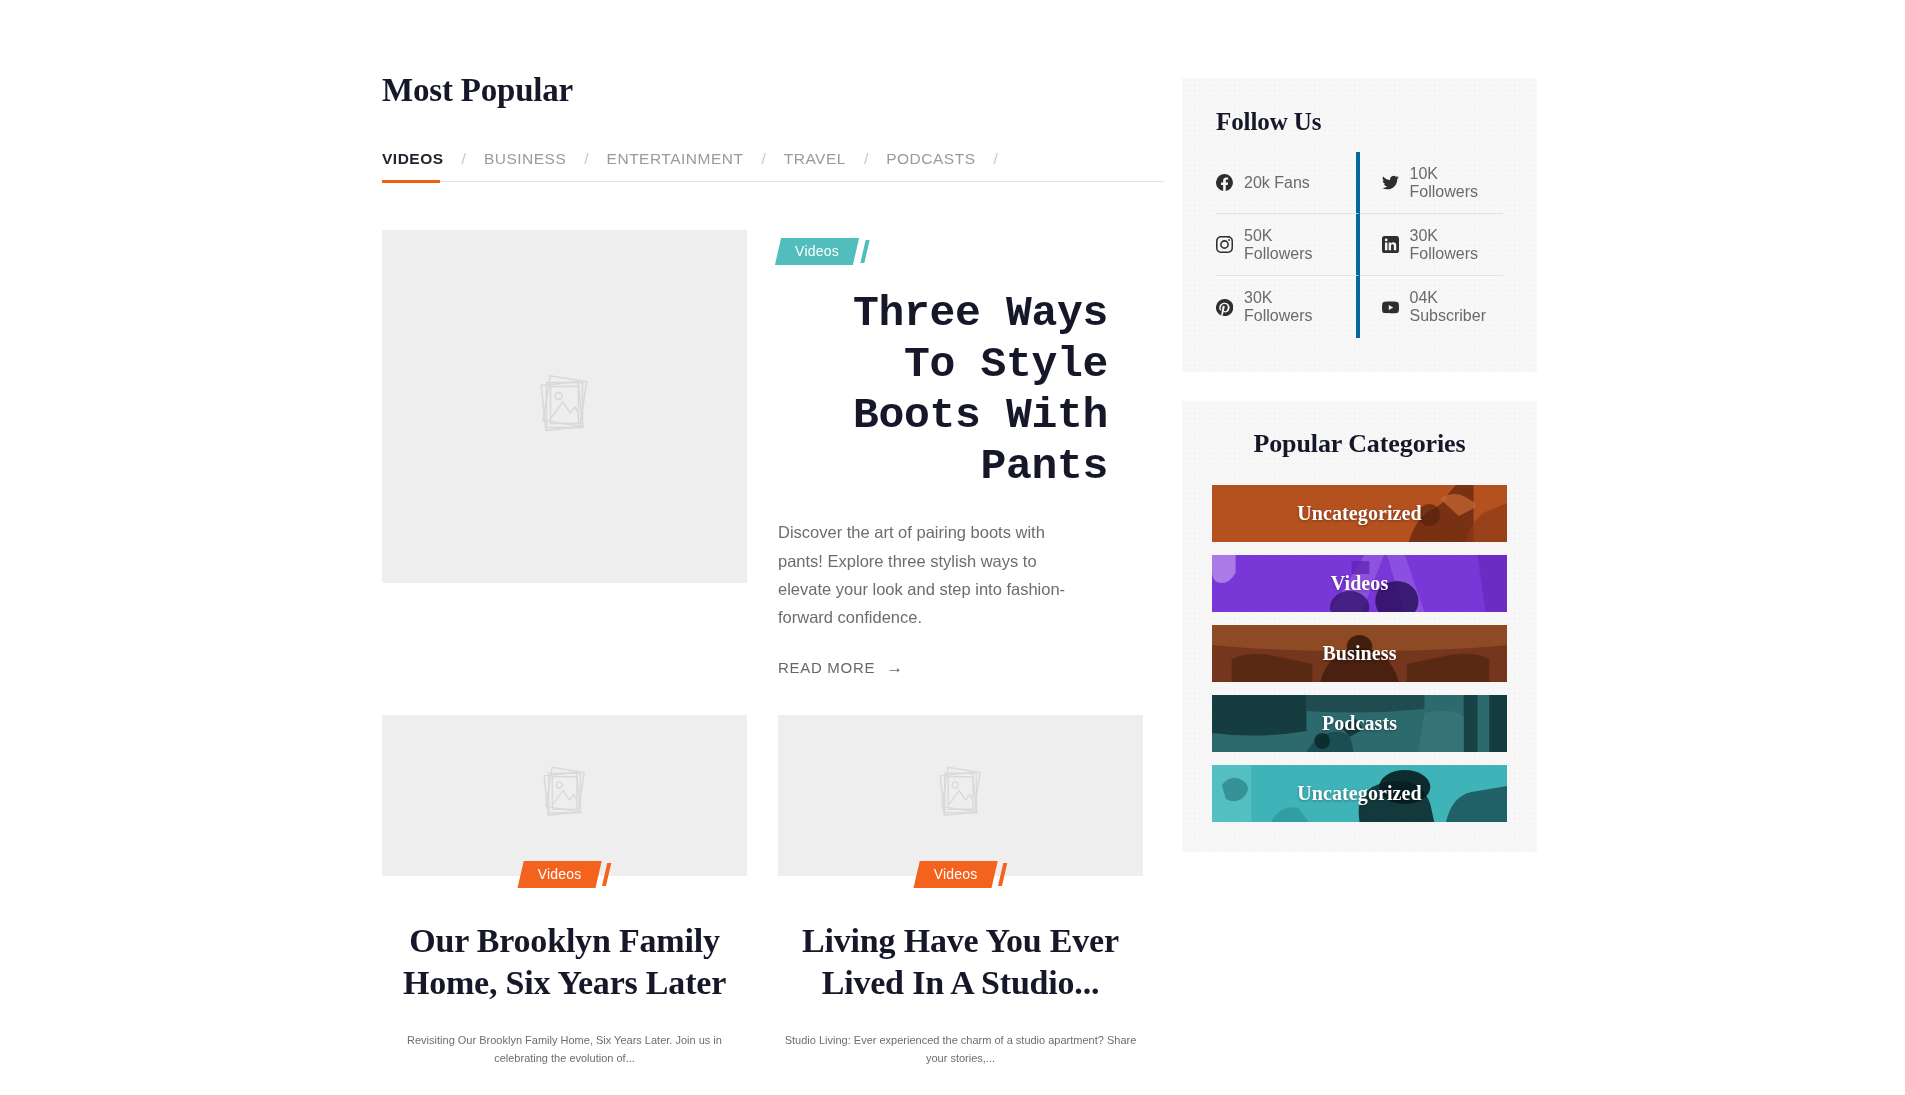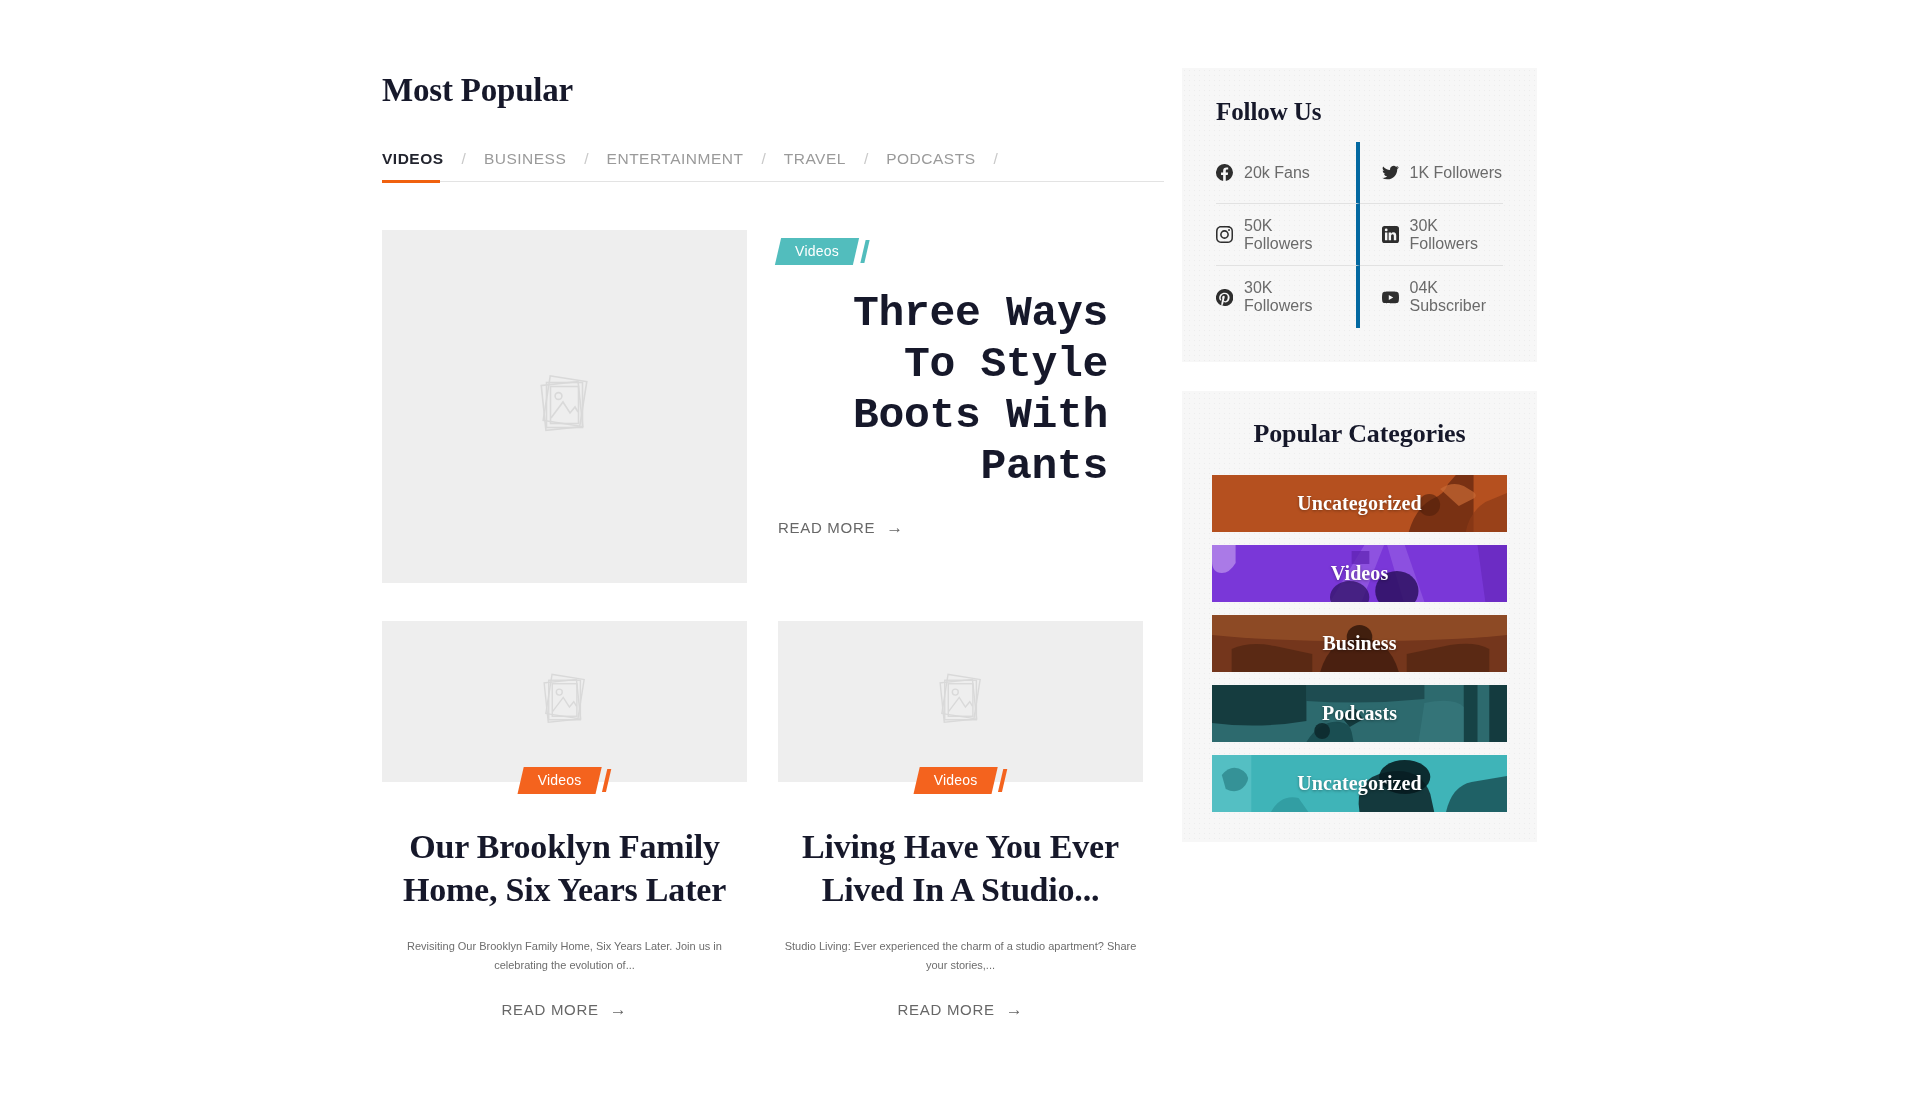--- a/index.html
+++ b/index.html
@@ -175,21 +175,21 @@
     padding: 0 6px;
   }
   .card-readmore {
     margin-top: 26px;
     text-align: center;
   }
 
   
   .sidebar {
     position: absolute;
-    left: 1182px; top: 68px;
+    left: 1182px; top: 78px;
     width: 355px;
   }
   .panel {
     background: #f7f7f7;
     position: relative;
   }
   .panel::after {
     content: "";
     position: absolute; inset: 0;
     pointer-events: none;
@@ -318,20 +318,21 @@
       </div>
 
       <div class="featured-body">
         <span class="badge-wrap">
           <span class="badge badge-teal"><span>Videos</span></span>
           <span class="badge-slash slash-teal"></span>
         </span>
 
         <h2 class="featured-title">Three Ways To Style Boots With Pants</h2>
 
+        <p class="featured-excerpt">Discover the art of pairing boots with pants! Explore three stylish ways to elevate your look and step into fashion-forward confidence.</p>
 
         <span class="read-more">
           <span>READ MORE</span>
           <span class="arrow">→</span>
         </span>
       </div>
     </div>
 
     <div class="cards">
 
@@ -412,21 +413,21 @@
             </span>
             <span>20k Fans</span>
           </div>
 
           <div class="social-cell col-r row-b">
             <span class="sicon">
               <svg viewBox="0 0 24 24">
                   <path d="M23.6 4.6c-.9.4-1.8.7-2.8.8a4.8 4.8 0 002.1-2.6c-1 .6-2 1-3.1 1.2a4.9 4.9 0 00-8.3 4.5A13.9 13.9 0 011.7 3.4a4.9 4.9 0 001.5 6.5c-.8 0-1.6-.2-2.2-.6 0 2.4 1.7 4.4 3.9 4.8-.7.2-1.4.2-2.1.1a4.9 4.9 0 004.6 3.4A9.9 9.9 0 010 19.5a13.9 13.9 0 007.5 2.2c9 0 14-7.5 14-14v-.6c1-.7 1.8-1.6 2.4-2.5z"></path>
                 </svg>
             </span>
-            <span>1K Followers</span>
+            <span>10K Followers</span>
           </div>
 
           <div class="social-cell col-l row-b">
             <span class="sicon">
               <svg viewBox="0 0 24 24">
                   <path d="M12 2.2c3.2 0 3.6 0 4.9.1 1.2 0 1.8.3 2.2.4.6.2 1 .5 1.4.9.4.4.7.8.9 1.4.2.4.4 1 .4 2.2.1 1.3.1 1.7.1 4.9s0 3.6-.1 4.9c0 1.2-.3 1.8-.4 2.2-.2.6-.5 1-.9 1.4-.4.4-.8.7-1.4.9-.4.2-1 .4-2.2.4-1.3.1-1.7.1-4.9.1s-3.6 0-4.9-.1c-1.2 0-1.8-.3-2.2-.4-.6-.2-1-.5-1.4-.9-.4-.4-.7-.8-.9-1.4-.2-.4-.4-1-.4-2.2C2.2 15.6 2.2 15.2 2.2 12s0-3.6.1-4.9c0-1.2.3-1.8.4-2.2.2-.6.5-1 .9-1.4.4-.4.8-.7 1.4-.9.4-.2 1-.4 2.2-.4C8.4 2.2 8.8 2.2 12 2.2M12 0C8.7 0 8.3 0 7.1.1 5.8.1 5 .3 4.2.6c-.8.3-1.5.7-2.2 1.4C1.3 2.7.9 3.4.6 4.2.3 5 .1 5.8.1 7.1 0 8.3 0 8.7 0 12s0 3.7.1 4.9c0 1.3.2 2.1.5 2.9.3.8.7 1.5 1.4 2.2.7.7 1.4 1.1 2.2 1.4.8.3 1.6.5 2.9.5 1.2.1 1.6.1 4.9.1s3.7 0 4.9-.1c1.3 0 2.1-.2 2.9-.5.8-.3 1.5-.7 2.2-1.4.7-.7 1.1-1.4 1.4-2.2.3-.8.5-1.6.5-2.9.1-1.2.1-1.6.1-4.9s0-3.7-.1-4.9c0-1.3-.2-2.1-.5-2.9-.3-.8-.7-1.5-1.4-2.2-.7-.7-1.4-1.1-2.2-1.4-.8-.3-1.6-.5-2.9-.5C15.7 0 15.3 0 12 0z"></path>
                   <path d="M12 5.8a6.2 6.2 0 106.2 6.2A6.2 6.2 0 0012 5.8zm0 10.2a4 4 0 114-4 4 4 0 01-4 4z"></path>
                   <circle cx="18.4" cy="5.6" r="1.4"></circle>
                 </svg>
             </span>

